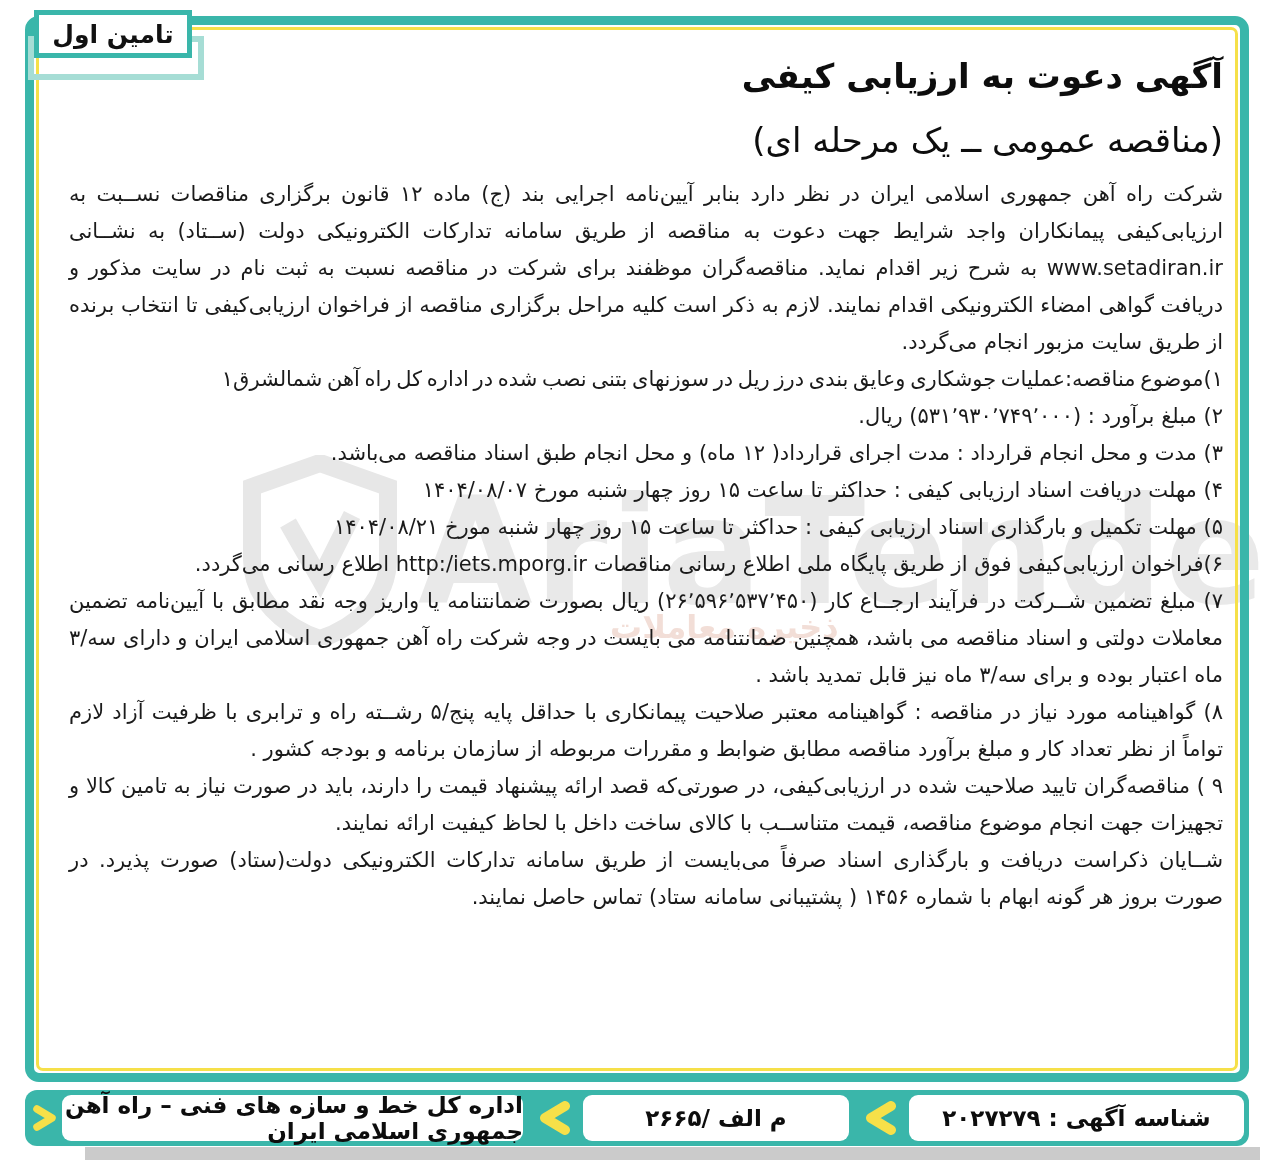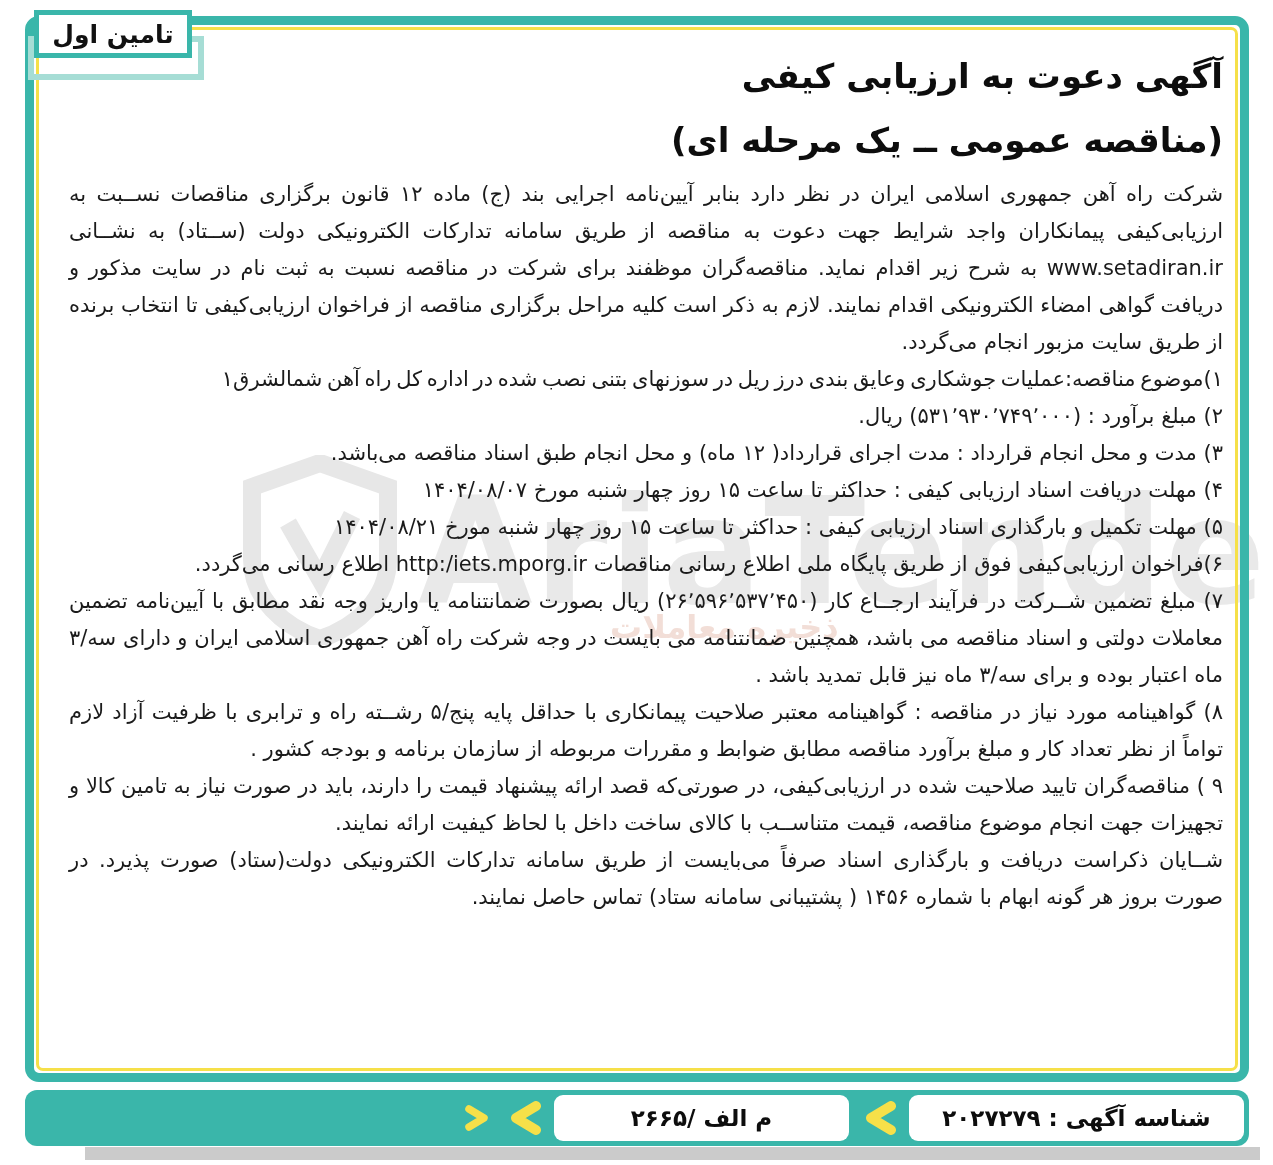--- a/index.html
+++ b/index.html
@@ -35,37 +35,37 @@
   .badge{
     position:absolute;left:34px;top:10px;width:158px;height:48px;background:#ffffff;
     border:5px solid #3ab6aa;box-sizing:border-box;z-index:3;
     display:flex;align-items:center;justify-content:center;
     font-size:25px;font-weight:bold;color:#111;direction:rtl;
   }
   
   .title-block{text-align:right;color:#0d0d0d;}
   .t1{font-size:34px;font-weight:900;margin-top:22px;}
   .t2{font-size:38px;font-weight:900;margin-top:22px;letter-spacing:-0.5px;}
-  .t3{font-size:34px;font-weight:700;margin-top:24px;margin-bottom:16px;}
+  .t3{font-size:34px;font-weight:400;margin-top:24px;margin-bottom:16px;}
   
   .body-text{font-size:21px;line-height:37px;color:#1b1b1b;text-align:justify;position:relative;z-index:1;}
   .body-text div{margin:0;}
   .tight{letter-spacing:-0.8px;word-spacing:-2px;white-space:nowrap;overflow:hidden;}
   
   .footer{
     position:absolute;left:25px;top:1090px;width:1224px;height:56px;background:#3ab6aa;
     border-radius:12px;display:flex;direction:rtl;align-items:stretch;padding:5px;
     box-sizing:border-box;z-index:4;
   }
   .f-panel{
     background:#ffffff;border-radius:9px;display:flex;align-items:center;justify-content:center;
     font-weight:bold;font-size:23px;color:#0d0d0d;direction:rtl;
   }
   .f-right{width:335px;}
-  .f-mid{width:295px;}
+  .f-mid{width:266px;}
   .f-left{flex:1;}
   .f-sep,.f-cap{display:flex;align-items:center;justify-content:center;}
   .f-sep{width:60px;}
   .f-cap{width:32px;}
   .gray-bar{position:absolute;left:85px;top:1147px;width:1175px;height:13px;background:#cbcbcb;z-index:2;}
 </style>
 </head>
 <body>
 
 <div class="watermark">
@@ -119,19 +119,22 @@
     </svg>
   </div>
   <div class="f-panel f-mid">
     <span>م الف /۲۶۶۵</span>
   </div>
   <div class="f-sep">
     <svg width="40" height="34" viewBox="0 0 40 34">
       <path d="M32 5 L12 17 L32 29" fill="none" stroke="#f6e049" stroke-width="10" stroke-linecap="round" stroke-linejoin="round"></path>
     </svg>
   </div>
+  <div class="f-panel f-left">
+    <span>اداره کل خط و سازه های فنی – راه آهن جمهوری اسلامی ایران</span>
+  </div>
   <div class="f-cap">
     <svg width="30" height="34" viewBox="0 0 40 34">
       <path d="M8 5 L28 17 L8 29" fill="none" stroke="#f6e049" stroke-width="10" stroke-linecap="round" stroke-linejoin="round"></path>
     </svg>
   </div>
 </div>
 <div class="gray-bar"></div>
 
 </body></html>

